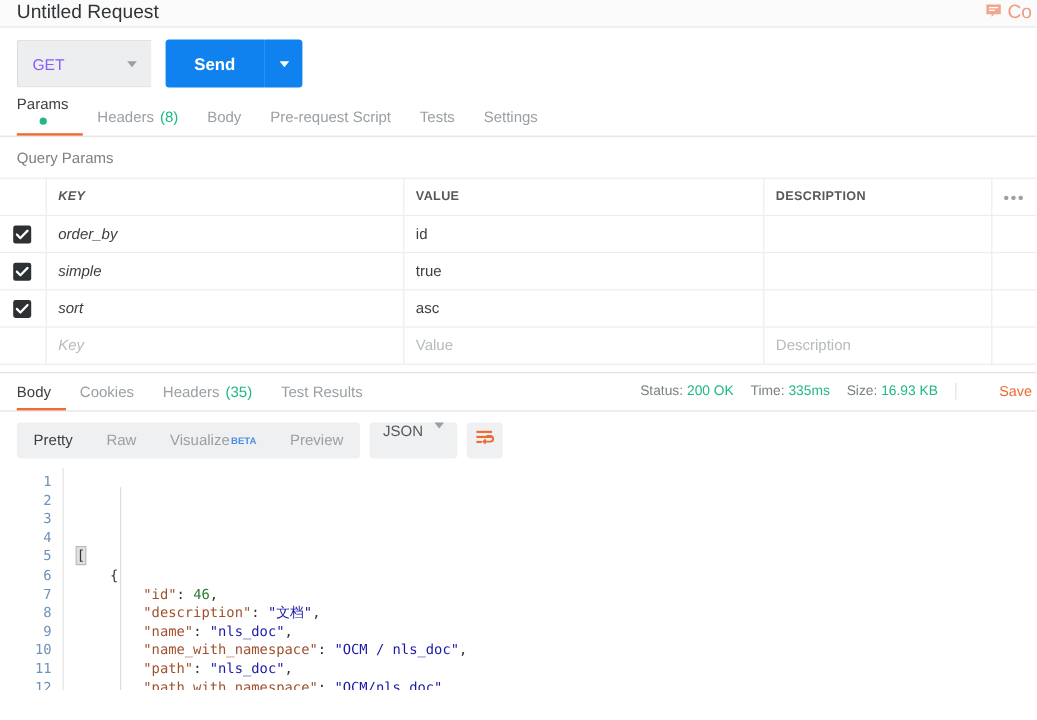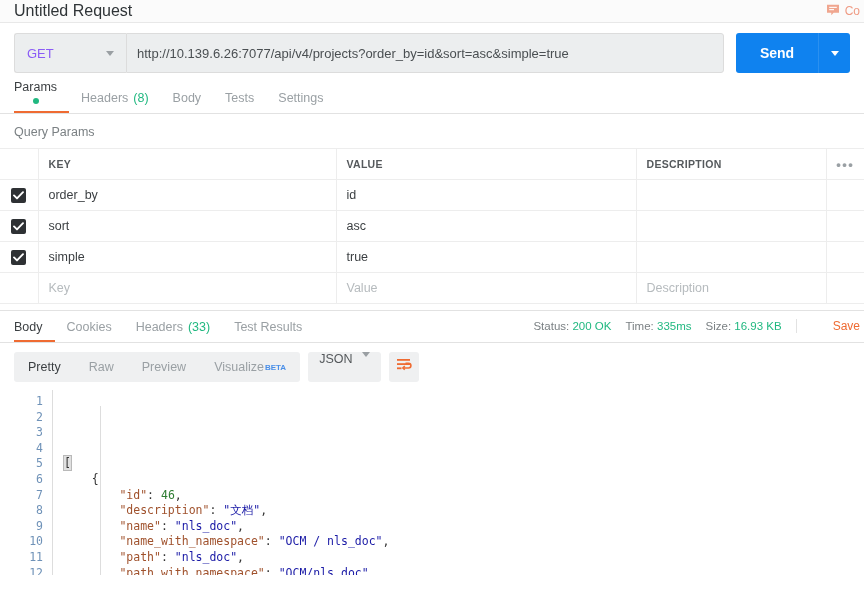--- a/index.html
+++ b/index.html
@@ -16,21 +16,21 @@
     height: 23px;
     display: flex;
     align-items: center;
     justify-content: space-between;
     padding: 0 14px;
     border-bottom: 1px solid #e8e8e8;
     background: #fbfbfb;
   }
   .comments-link {
     display: flex; align-items: center; gap: 5px;
-    color: #ef9b84; font-size: 12px;
+    color: #ef9b84; font-size: 16px;
     position: relative; right: -10px;
   }
   .comment-ico { display: block; }
 
   
   .url-row {
     display: flex; align-items: center;
     padding: 10px 14px 9px 14px;
     gap: 0;
   }
@@ -115,21 +115,21 @@
     height: 31px;
     font-size: 12.5px;
     padding: 0 10px;
     text-align: left;
     font-weight: normal;
     vertical-align: middle;
   }
   .ptable tr th:last-child, .ptable tr td:last-child { border-right: none; }
   .ptable th { color: #55595c; font-size: 10.5px; font-weight: bold; letter-spacing: .3px; }
   .col-chk { width: 38px; padding: 0 !important; text-align: center !important; }
-  .col-key { width: 298px; }
+  .col-key { width: 298px; font-style: italic; }
   .col-val { width: 300px; }
   .col-desc { width: 190px; }
   .col-dots { width: 38px; text-align: center !important; padding: 0 !important; }
   .chkbox {
     width: 15px; height: 15px; border-radius: 2px;
     background: #2e3134;
     display: inline-flex; align-items: center; justify-content: center;
     cursor: pointer;
   }
   .chkbox svg { display: block; }
@@ -236,23 +236,20 @@
     </span>
     <span>Co</span>
   </span>
 </div>
 
 <div class="url-row">
   <div class="method-box">
     <span>GET</span>
     <span class="caret-d"></span>
   </div>
-  <div class="url-box">
-    <span>http://10.139.6.26:7077/api/v4/projects?order_by=id&amp;sort=asc&amp;simple=true</span>
-  </div>
   <div class="send-wrap">
     <div class="send-btn">
       <span>Send</span>
     </div>
     <div class="send-caret">
       <span class="caret-w"></span>
     </div>
   </div>
 </div>
 
@@ -261,20 +258,23 @@
       <div class="rtab active">
         <span>Params</span>
         <span class="dot-green"></span>
       </div>
       <div class="rtab">
         <span>Headers</span>
         <span class="cnt-green">(8)</span>
       </div>
       <div class="rtab">
         <span>Body</span>
+      </div>
+      <div class="rtab">
+        <span>Pre-request Script</span>
       </div>
       <div class="rtab">
         <span>Tests</span>
       </div>
       <div class="rtab">
         <span>Settings</span>
       </div>
     </div>
 
 </div>
@@ -303,33 +303,33 @@
         <td class="col-val"><span class="cell-txt">id</span></td>
         <td class="col-desc"><span class="cell-txt"></span></td>
         <td class="col-dots"></td>
       </tr>
       <tr>
         <td class="col-chk"><span class="chkbox">
             <svg width="11" height="9" viewBox="0 0 11 9">
               <path d="M1 4.4 L4 7.4 L10 1.2" fill="none" stroke="#fff" stroke-width="1.9" stroke-linecap="round" stroke-linejoin="round"></path>
             </svg>
           </span></td>
-        <td class="col-key"><span class="cell-txt">sort</span></td>
-        <td class="col-val"><span class="cell-txt">asc</span></td>
+        <td class="col-key"><span class="cell-txt">simple</span></td>
+        <td class="col-val"><span class="cell-txt">true</span></td>
         <td class="col-desc"><span class="cell-txt"></span></td>
         <td class="col-dots"></td>
       </tr>
       <tr>
         <td class="col-chk"><span class="chkbox">
             <svg width="11" height="9" viewBox="0 0 11 9">
               <path d="M1 4.4 L4 7.4 L10 1.2" fill="none" stroke="#fff" stroke-width="1.9" stroke-linecap="round" stroke-linejoin="round"></path>
             </svg>
           </span></td>
-        <td class="col-key"><span class="cell-txt">simple</span></td>
-        <td class="col-val"><span class="cell-txt">true</span></td>
+        <td class="col-key"><span class="cell-txt">sort</span></td>
+        <td class="col-val"><span class="cell-txt">asc</span></td>
         <td class="col-desc"><span class="cell-txt"></span></td>
         <td class="col-dots"></td>
       </tr>
       <tr>
         <td class="col-chk"></td>
         <td class="col-key"><span class="placeholder-txt">Key</span></td>
         <td class="col-val"><span class="placeholder-txt">Value</span></td>
         <td class="col-desc"><span class="placeholder-txt">Description</span></td>
         <td class="col-dots"></td>
       </tr>
@@ -339,21 +339,21 @@
 <div class="resp-bar">
   <div class="resp-tabs" id="resp-tabs-list">
       <div class="rtab active">
         <span>Body</span>
       </div>
       <div class="rtab">
         <span>Cookies</span>
       </div>
       <div class="rtab">
         <span>Headers</span>
-        <span class="cnt-green">(33)</span>
+        <span class="cnt-green">(35)</span>
       </div>
       <div class="rtab">
         <span>Test Results</span>
       </div>
     </div>
   <div class="resp-meta">
     <span>
       <span>Status:</span>
       <span class="meta-val">200 OK</span>
     </span>
@@ -372,25 +372,25 @@
 
 <div class="fmt-row">
   <div class="fmt-group" id="fmt-tabs">
       <div class="fmt-btn active">
         <span>Pretty</span>
       </div>
       <div class="fmt-btn">
         <span>Raw</span>
       </div>
       <div class="fmt-btn">
-        <span>Preview</span>
-      </div>
-      <div class="fmt-btn">
         <span>Visualize</span>
         <span class="beta-sup">BETA</span>
+      </div>
+      <div class="fmt-btn">
+        <span>Preview</span>
       </div>
     </div>
   <div class="json-sel">
     <span>JSON</span>
     <span class="caret-d"></span>
   </div>
   <div class="wrap-btn">
     <span>
       <svg width="16" height="14" viewBox="0 0 16 14">
         <rect x="1" y="1" width="13" height="1.8" fill="#ef6b32"></rect>

